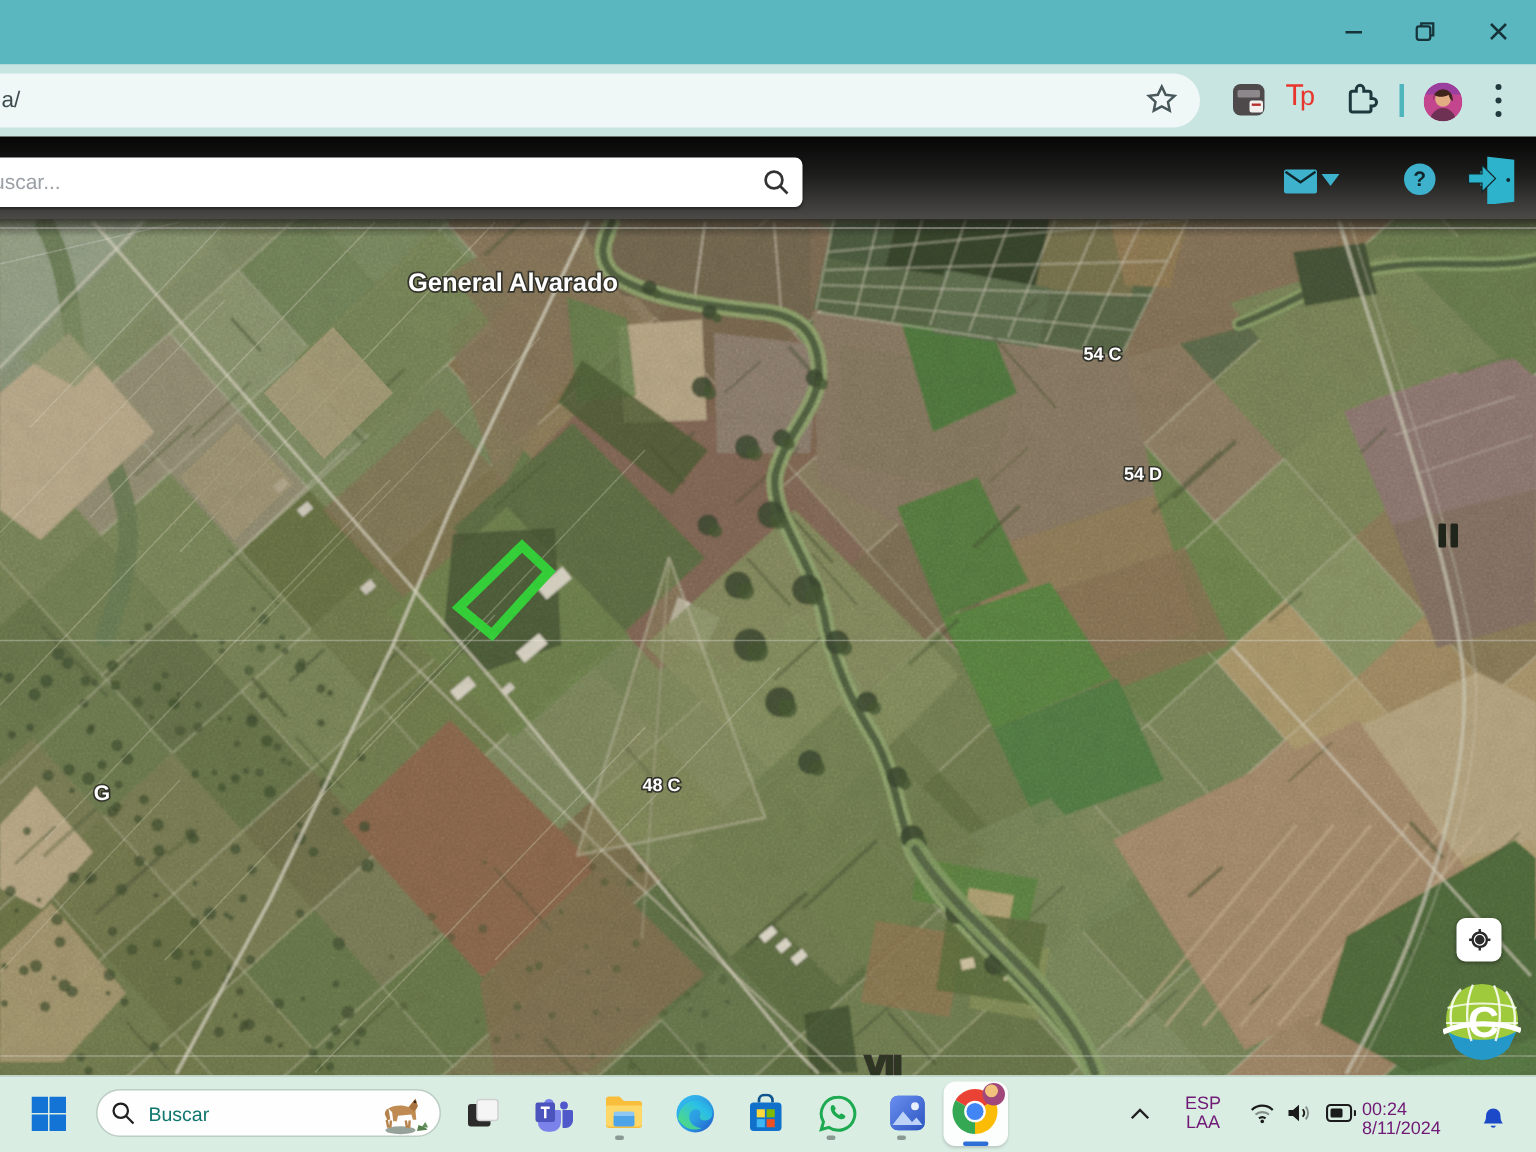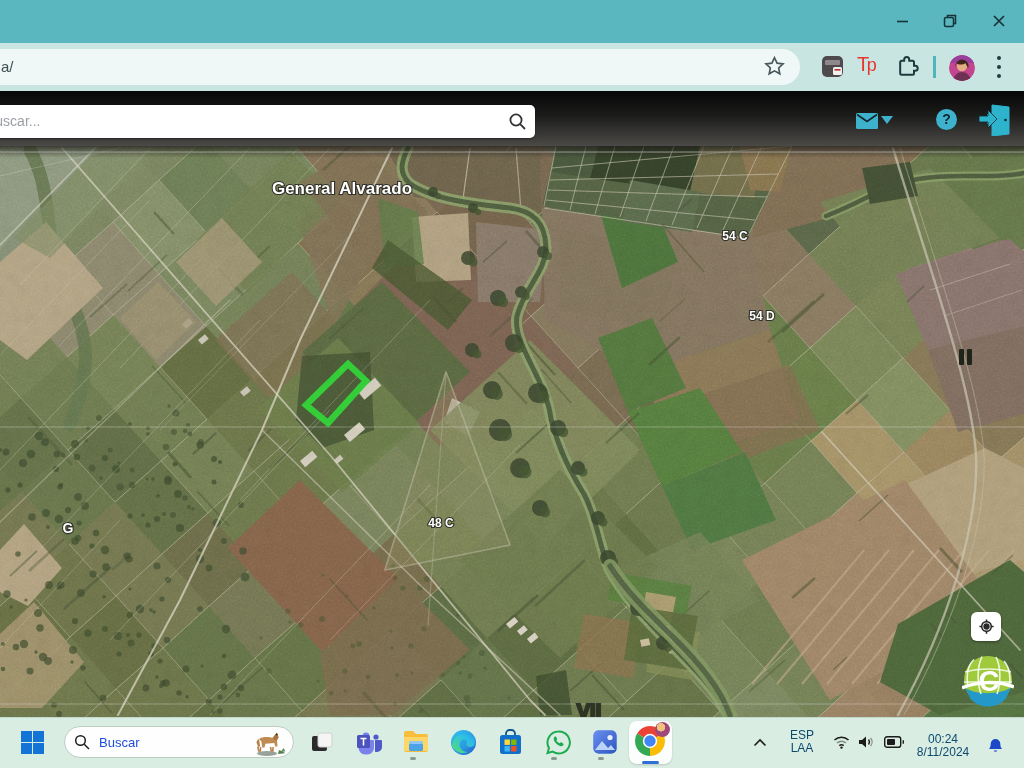--- a/index.html
+++ b/index.html
@@ -13,21 +13,21 @@
 .avatar{position:absolute;left:949px;top:55px;width:26px;height:26px;border-radius:50%}
 .dots{position:absolute;left:997px;top:56px;width:4px;height:22px;display:flex;flex-direction:column;justify-content:space-between;align-items:center}
 .dots i{width:4px;height:4px;border-radius:50%;background:#203a3e}
 .blackbar{position:absolute;left:0;top:91px;width:1024px;height:55px;background:linear-gradient(#060606,#1c1c1b 45%,#4b4a47)}
 .searchpill{position:absolute;left:-30px;top:105px;width:565px;height:33px;background:#fff;border-radius:5px;box-shadow:0 1px 2px rgba(0,0,0,.4)}
 .searchpill span{position:absolute;left:32px;top:8px;font-size:14px;color:#9aa0a6}
 .mapwrap{position:absolute;left:0;top:146px;width:1024px;height:470px}
 .taskbar{position:absolute;left:0;top:717px;width:1024px;height:51px;background:#d9ede3;border-top:1px solid #c2d8cd}
 .tb-ic{position:absolute;top:725px;width:34px;height:34px;display:flex;align-items:center;justify-content:center}
 .rundot{position:absolute;top:757px;width:6px;height:3px;border-radius:2px;background:#8a9a92}
-.traytxt{position:absolute;font-size:12px;color:#0c4a6e;line-height:13px;text-align:center}
+.traytxt{position:absolute;font-size:12px;color:#701a75;line-height:13px;text-align:center}
 .searchbox{position:absolute;left:64px;top:726px;width:230px;height:32px;background:#fdfefd;border:1px solid #bccdc4;border-radius:16px}
 </style></head>
 <body>
 
 <div class="titlebar"></div>
 <div class="winbtn" style="left:879px">
     <svg width="13" height="13" viewBox="0 0 13 13">
       <path d="M1 6.5h11" stroke="#17333a" stroke-width="1.6"></path>
     </svg>
   </div>
@@ -1130,21 +1130,21 @@
     <rect x="12" width="11" height="11" fill="#1374d6"></rect>
     <rect y="12" width="11" height="11" fill="#1374d6"></rect>
     <rect x="12" y="12" width="11" height="11" fill="#1374d6"></rect>
   </svg>
 
 <div class="searchbox"></div>
 <svg style="position:absolute;left:74px;top:734px" width="16" height="16" viewBox="0 0 16 16" fill="none" stroke="#1f1f1f" stroke-width="1.5">
     <circle cx="6.5" cy="6.5" r="4.8"></circle>
     <path d="M10.2 10.2L15 15"></path>
   </svg>
-<div style="position:absolute;left:99px;top:735px;font-size:13px;color:#1d4ed8">Buscar</div>
+<div style="position:absolute;left:99px;top:735px;font-size:13px;color:#0f766e">Buscar</div>
 
 <svg style="position:absolute;left:246px;top:724px" width="44" height="34" viewBox="0 0 44 34">
 <ellipse cx="21" cy="29.5" rx="10" ry="2.6" fill="#97a29a"></ellipse>
 <path d="M13 15c3-2.5 10-2.5 13.5-1l4.5-5.5 1.5 5-1.5 3 .5 6h-2.2l-1-3.5-9 .8-.8 3.7h-2.3l-.8-6z" fill="#c08b52"></path>
 <path d="M26.5 14l4.5-5.5 1.5 5-2.5 3.5z" fill="#aa7540"></path>
 <path d="M13 15c-1.8.8-2.6 2.4-2.4 4l1.8 4 1.8-.8z" fill="#b5824c"></path>
 <path d="M11.8 22.5l.9 4.5h1.6l.3-4M24.5 23l.7 4h1.6l.3-4" stroke="#b5824c" stroke-width="1.6" fill="none"></path>
 <circle cx="30.6" cy="10.6" r=".9" fill="#3a2a1a"></circle>
 <path d="M33 26c2.5.8 5 1.7 6 3.2l-7 .8z" fill="#55804d"></path>
 <path d="M35 27.5l2.6-3.5 1.8 3.6z" fill="#62905a"></path>
@@ -1258,17 +1258,17 @@
 <svg style="position:absolute;left:858px;top:735px" width="17" height="14" viewBox="0 0 17 14" fill="#1b1b1b">
     <path d="M1 5h3l4-3.5v11L4 9H1z"></path>
     <path d="M10.5 4.5a4 4 0 0 1 0 5" stroke="#1b1b1b" stroke-width="1.3" fill="none"></path>
     <path d="M12.5 2.8a6.5 6.5 0 0 1 0 8.4" stroke="#1b1b1b" stroke-width="1.3" fill="none" opacity="0.45"></path>
   </svg>
 <svg style="position:absolute;left:884px;top:736px" width="20" height="12" viewBox="0 0 20 12">
     <rect x="0.7" y="0.7" width="16" height="10.6" rx="2.4" fill="none" stroke="#1b1b1b" stroke-width="1.4"></rect>
     <rect x="3" y="3" width="8" height="6" rx="1" fill="#1b1b1b"></rect>
     <path d="M18.6 4v4a1.8 1.8 0 0 0 0-4z" fill="#1b1b1b"></path>
   </svg>
-<div class="traytxt" style="left:908px;top:733px;width:70px;text-align:center">00:24<br>8/11/2024</div>
+<div class="traytxt" style="left:908px;top:733px;width:70px;text-align:left">00:24<br>8/11/2024</div>
 <svg style="position:absolute;left:988px;top:738px" width="15" height="16" viewBox="0 0 15 16" fill="#1b49c8">
     <path d="M7.5 1a4.8 4.8 0 0 0-4.8 4.8c0 3.4-1.2 4.6-1.7 5.2h13c-.5-.6-1.7-1.8-1.7-5.2A4.8 4.8 0 0 0 7.5 1z"></path>
     <path d="M5.7 12.5a1.9 1.9 0 0 0 3.6 0z"></path>
   </svg>
 
 </body></html>

